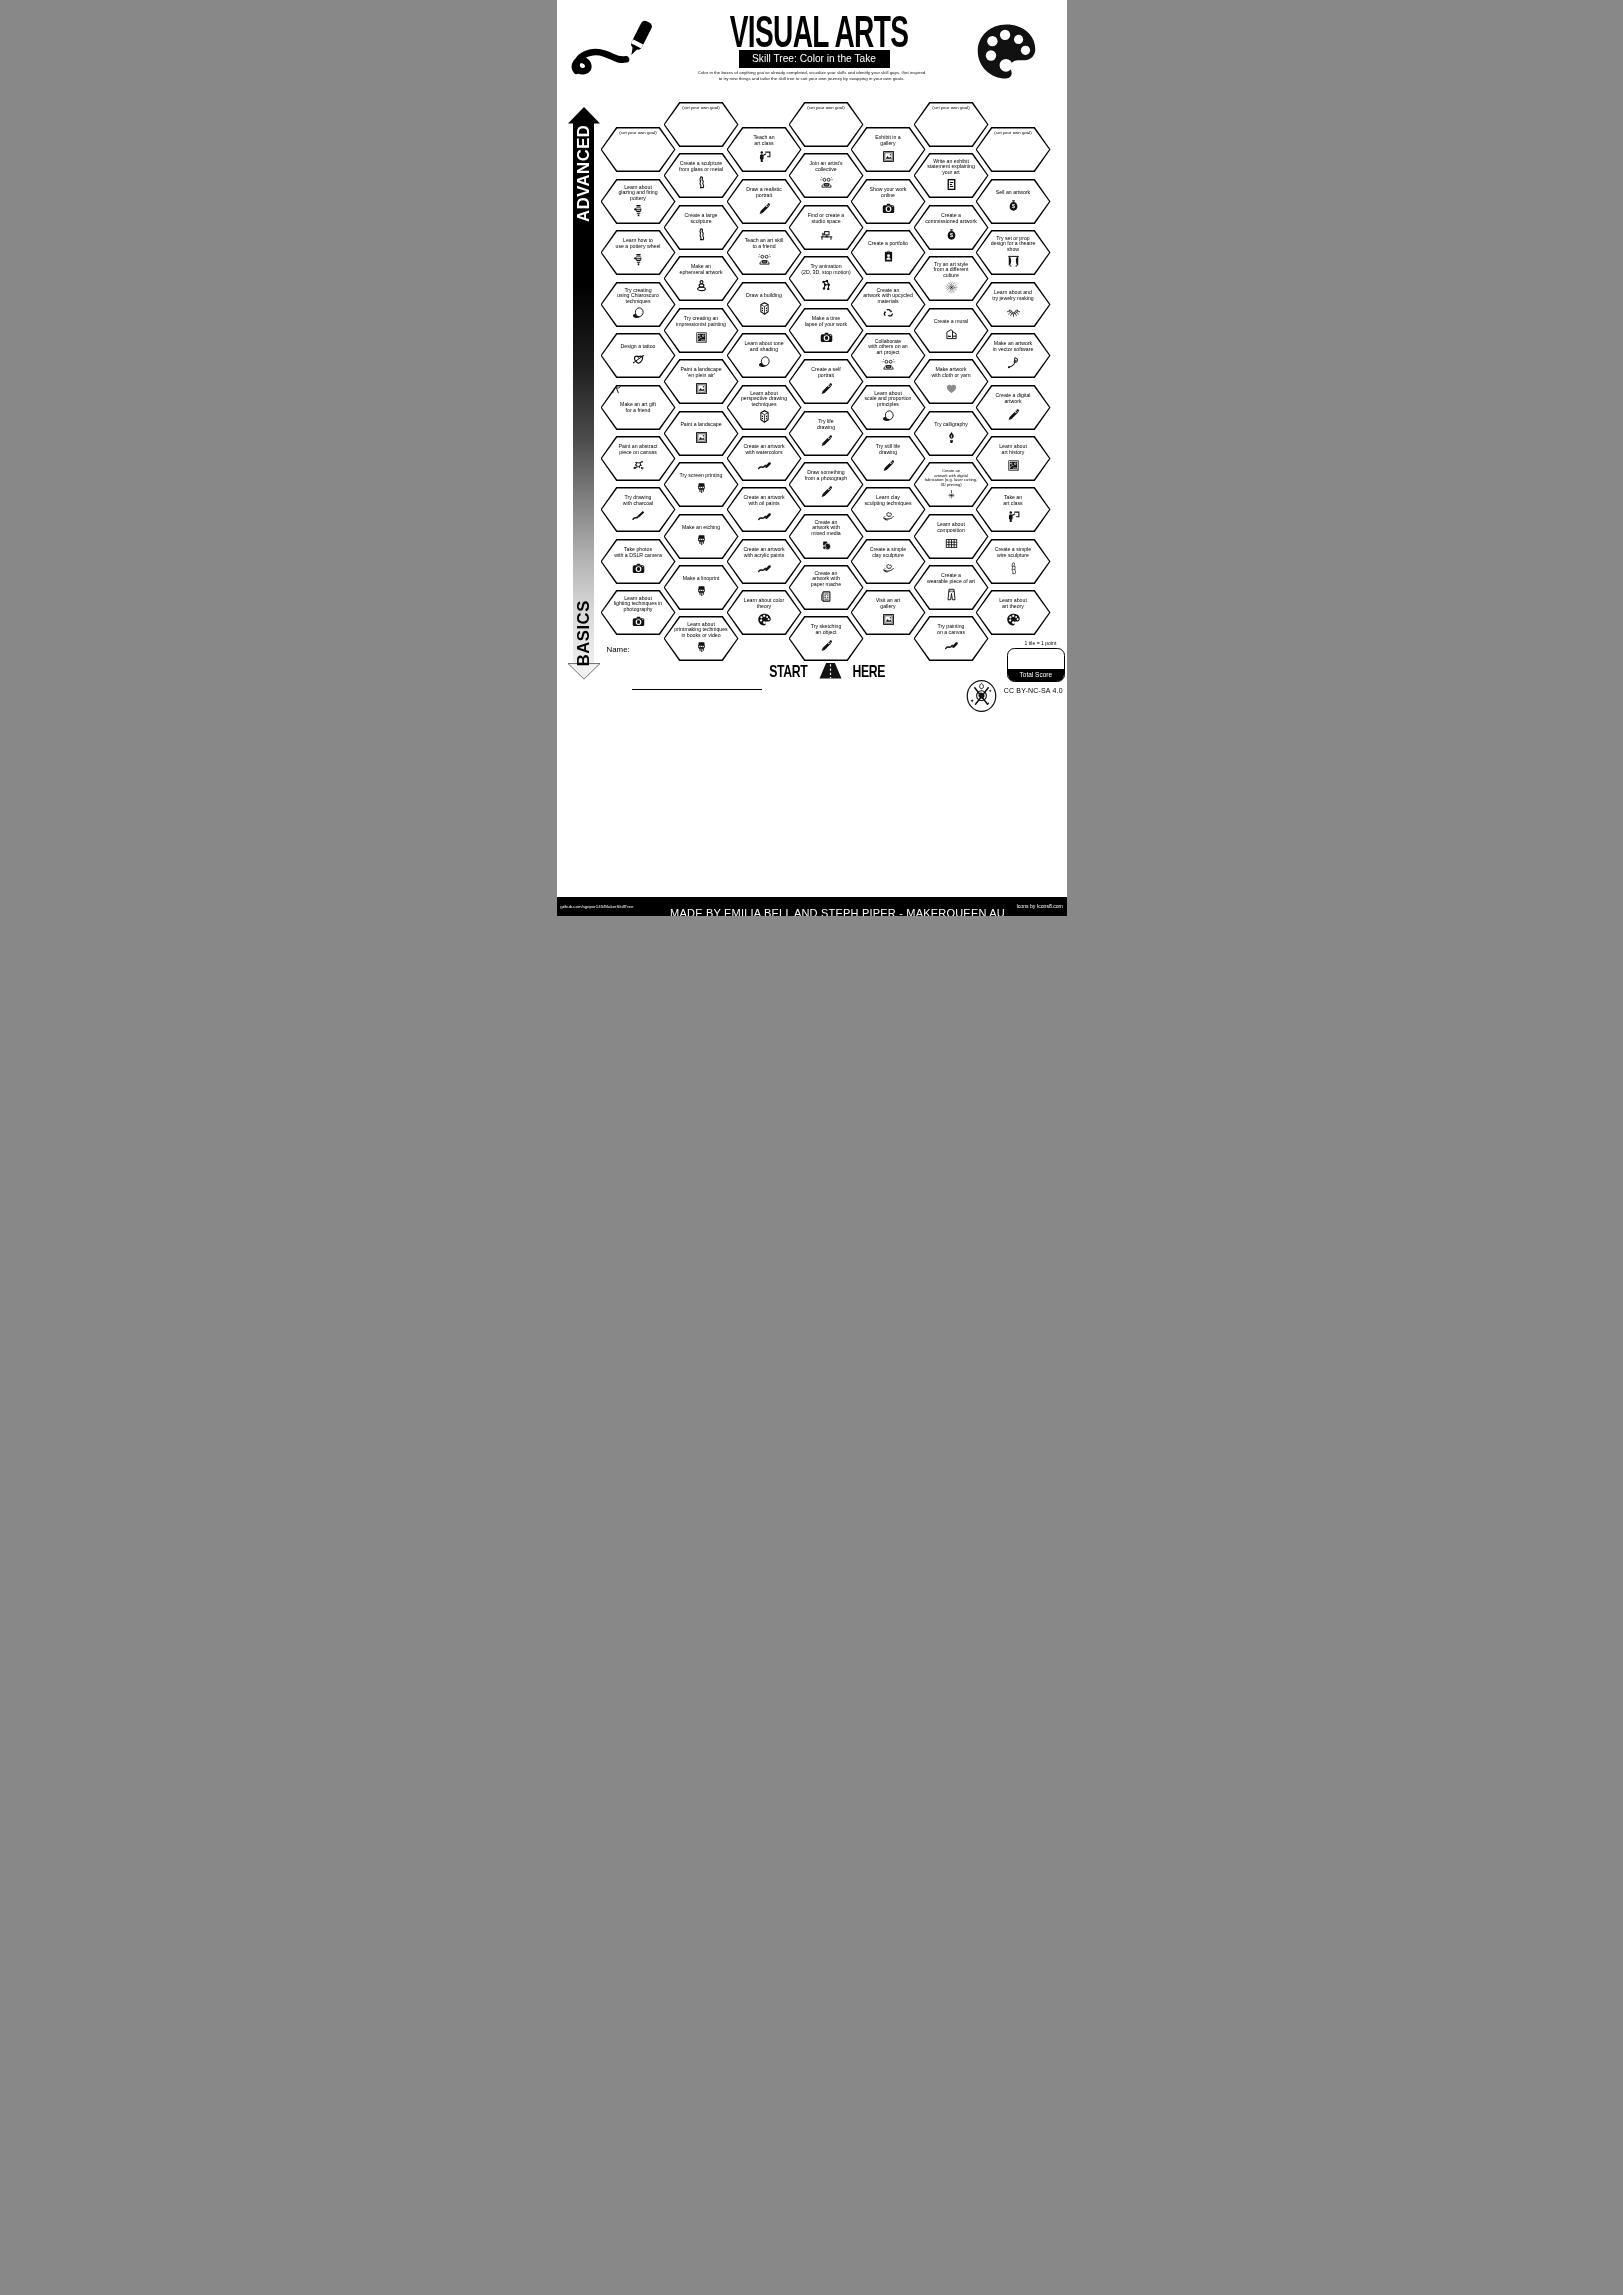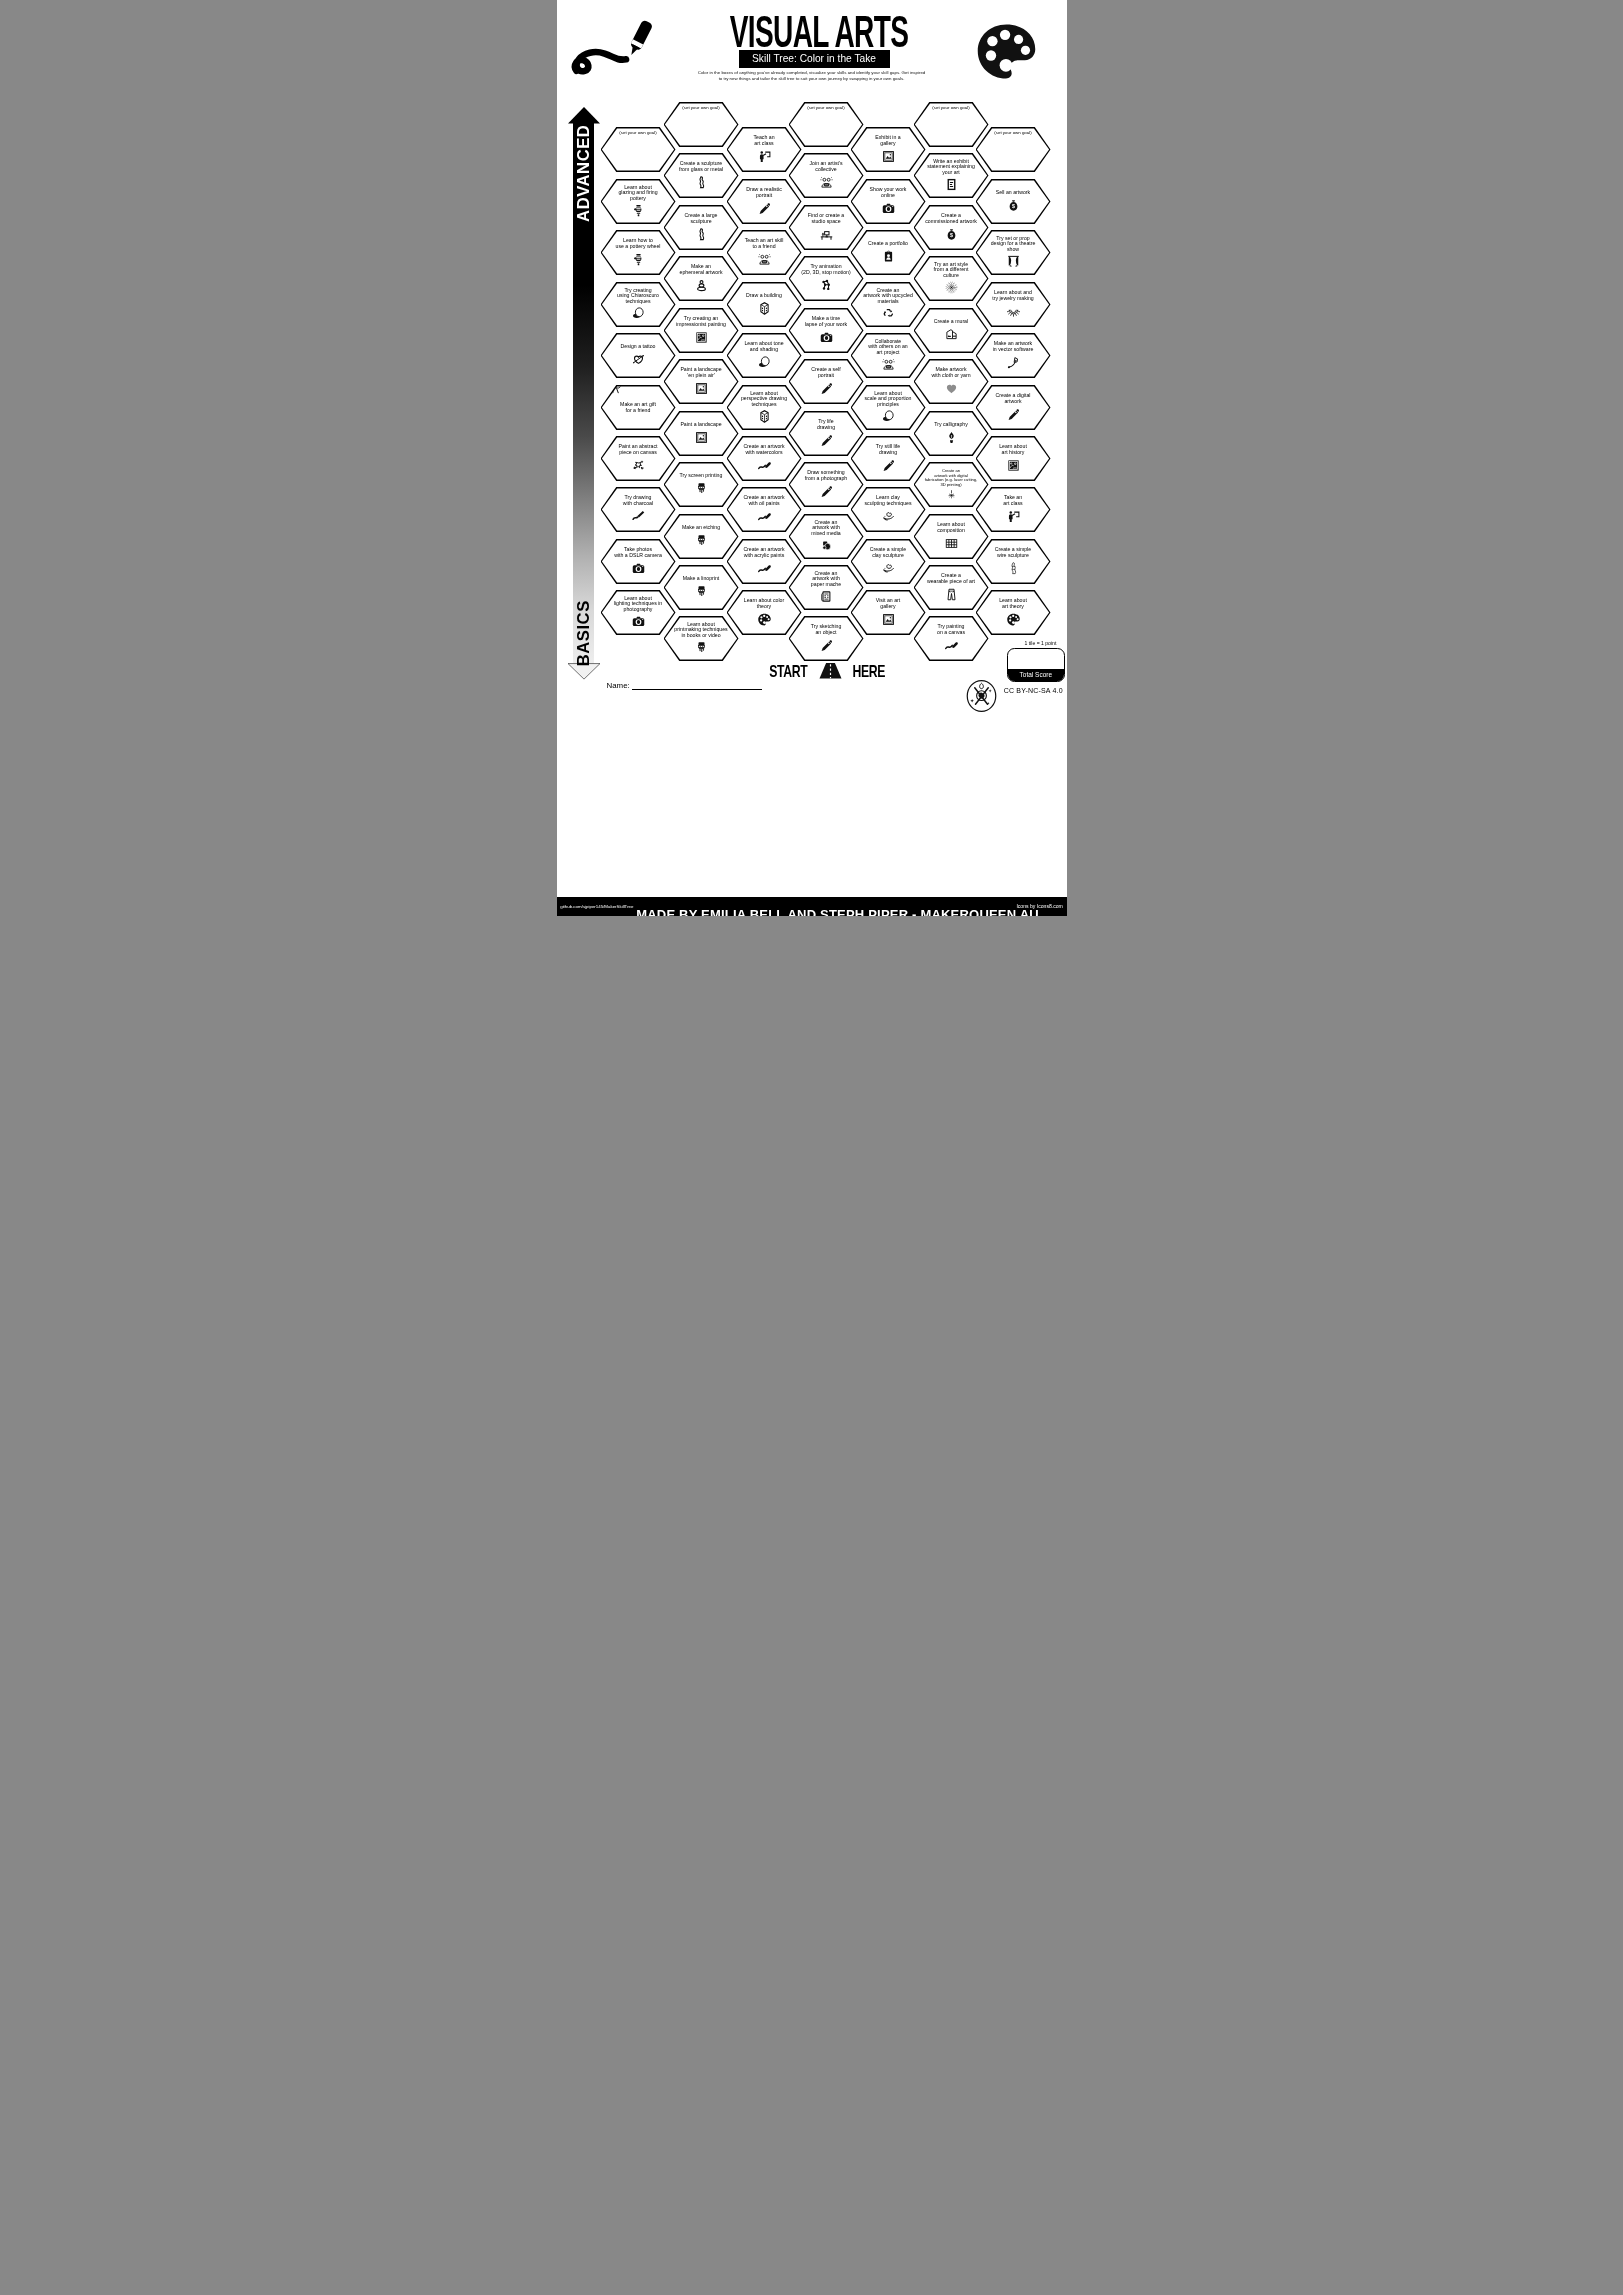--- a/index.html
+++ b/index.html
@@ -34,34 +34,34 @@
      padding:2.3px 6.5px;box-sizing:border-box;gap:0.9px;}
   .hex-label{font-size:5.2px;line-height:1.12;text-align:center;color:#000;white-space:pre-line;}
   .hex-label-small{font-size:4.1px;line-height:1.15;}
   .hex.goal .hex-label{position:absolute;top:2.3px;left:0;right:0;font-size:4.4px;}
   .hex-icon{display:flex;margin-top:0.5px;}
   .hex.icon-top .hex-icon{position:absolute;top:-4.6px;left:6.5px;z-index:2;}
   
   .start-row{position:absolute;left:203px;top:662px;width:134px;display:flex;align-items:center;
      justify-content:center;gap:4.2px;}
   .start-word{font-size:15.7px;font-weight:900;letter-spacing:-0.5px;transform:scaleX(0.78);color:#000;}
-  .name-label{position:absolute;left:50px;top:681px;font-size:7.9px;color:#000;}
+  .name-label{position:absolute;left:50px;top:645px;font-size:7.9px;color:#000;}
   .name-line{position:absolute;left:75px;top:681px;width:130px;height:8.3px;border-bottom:1.1px solid #000;}
   .tile-note{position:absolute;right:10.2px;top:640px;font-size:5.1px;color:#000;}
   .score-box{position:absolute;left:450px;top:648px;right:1.4px;height:34px;background:#fff;
      border:1.9px solid #000;border-radius:7.4px;box-sizing:border-box;overflow:hidden;}
   .score-bar{position:absolute;left:0;right:0;bottom:0;height:11.6px;background:#000;color:#fff;
      font-size:6.5px;line-height:11.6px;text-align:center;}
   .license{position:absolute;right:3.7px;top:687px;font-size:7px;color:#000;letter-spacing:0.2px;}
   .badge{position:absolute;left:408px;top:679px;z-index:5;}
   
   .footer-bar{position:absolute;left:0;right:0;bottom:0;height:19.4px;background:#000;color:#fff;}
   .footer-left{position:absolute;left:3.7px;top:7px;font-size:4.4px;}
   .footer-center{position:absolute;left:281px;top:10px;transform:translateX(-50%);
-     font-size:13px;font-weight:700;white-space:nowrap;letter-spacing:0.2px;}
+     font-size:11px;font-weight:400;white-space:nowrap;letter-spacing:0.2px;}
   .footer-right{position:absolute;right:3.7px;top:6px;font-size:5.1px;}
 </style>
 </head>
 <body>
 
 <div class="page">
 
   <span class="marker-art"><svg viewBox="0 0 110 92" width="91" height="76" xmlns="http://www.w3.org/2000/svg">
         <path fill="none" stroke="#000" stroke-width="8" stroke-linecap="round" d="M9 64c-5-7 1-15 8-13s9 11 2 13-14-5-7-14c6-8 19-11 31-7 11 3.6 15 9 26 7"></path>
         <g transform="rotate(27 84 28)">

